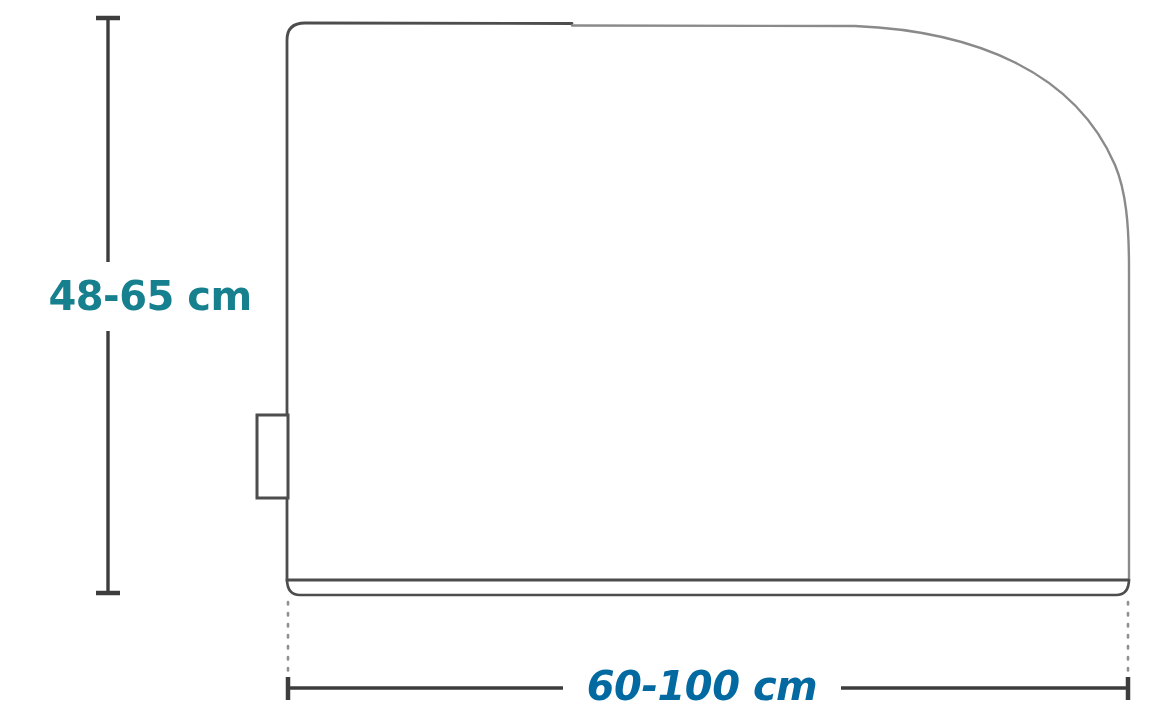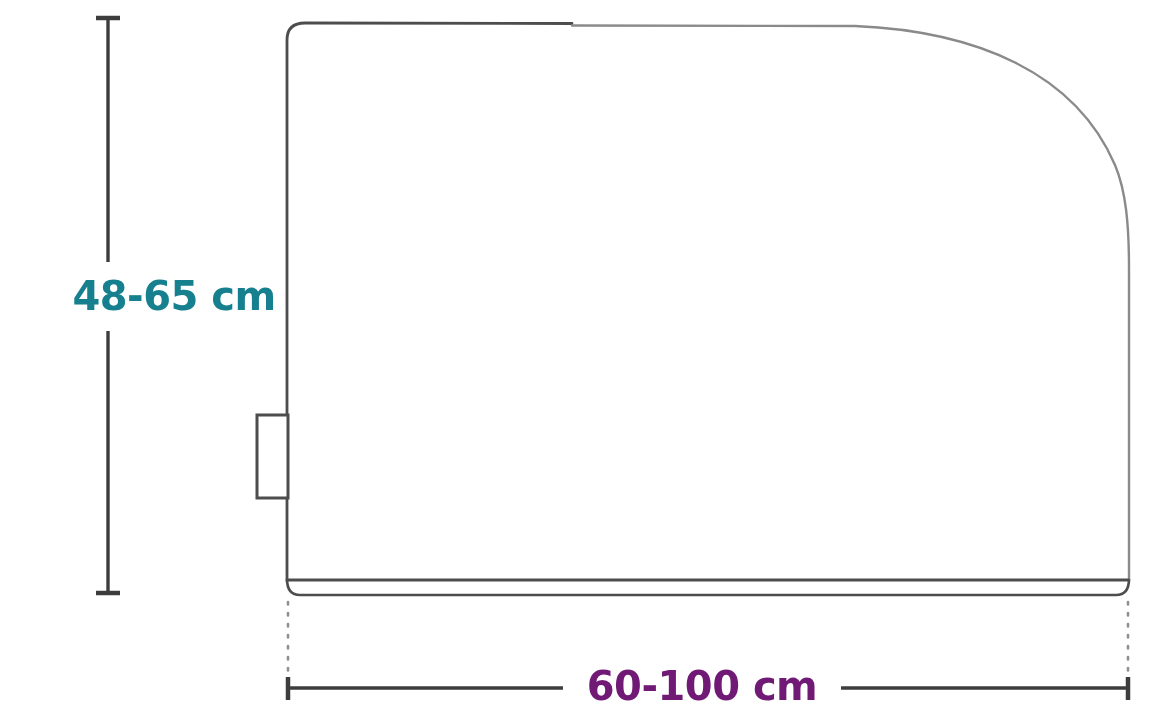--- a/index.html
+++ b/index.html
@@ -27,21 +27,21 @@
     position: absolute;
     transform: translate(-50%, -50%);
     font-weight: bold;
     font-size: 40px;
     letter-spacing: -0.5px;
     white-space: nowrap;
     color: #17808F;
     line-height: 1;
     user-select: none;
   }
-  .dim-label.height { left: 150px; top: 296px; margin-left: 24px; }
+  .dim-label.height { left: 150px; top: 296px; }
   .dim-label.width  { left: 702px; top: 686px; }
 </style>
 </head>
 <body>
 
 <div class="stage">
 
   <svg class="diagram-svg" viewBox="0 0 1154 713" fill="none" xmlns="http://www.w3.org/2000/svg">
 
     <path d="M 287,581 L 287,40 Q 287,23 305,23 L 572,23.5" stroke-width="2.8" stroke-linecap="round" stroke="#4d4d4d"></path>
@@ -63,15 +63,15 @@
     <path d="M 1128,602 L 1128,683" stroke-width="2.6" stroke-dasharray="2.4 8.6" stroke-linecap="round" stroke="#909090"></path>
 
     <path d="M 288,688 L 563,688" stroke-width="3.4" stroke="#3d3d3d"></path>
     <path d="M 841,688 L 1128,688" stroke-width="3.4" stroke="#3d3d3d"></path>
     <path d="M 288,677 L 288,700" stroke-width="4.5" stroke="#3d3d3d"></path>
     <path d="M 1128,677 L 1128,700" stroke-width="4.5" stroke="#3d3d3d"></path>
   </svg>
 
   <div class="dim-label height" style="color: rgb(23, 128, 143);">48-65 cm</div>
 
-  <div class="dim-label width" style="color: #701a75;">60-100 cm</div>
+  <div class="dim-label width" style="color: #0369a1; font-style: italic;">60-100 cm</div>
 
 </div>
 
 </body></html>

